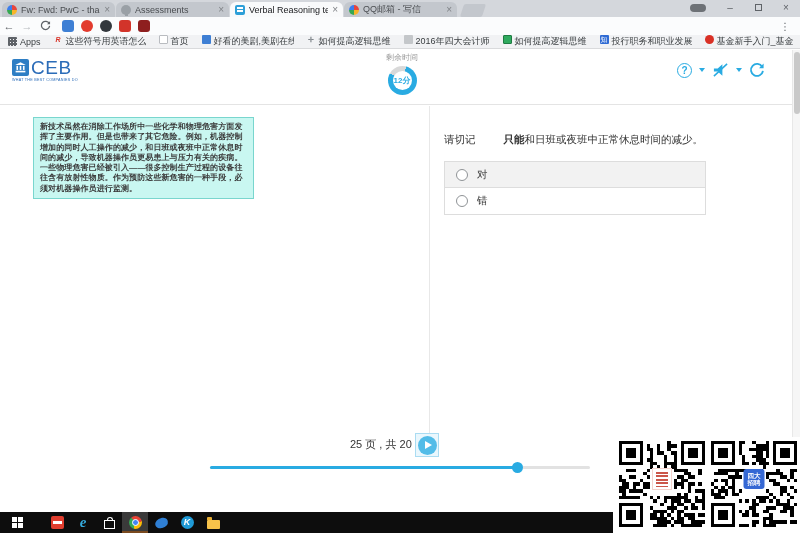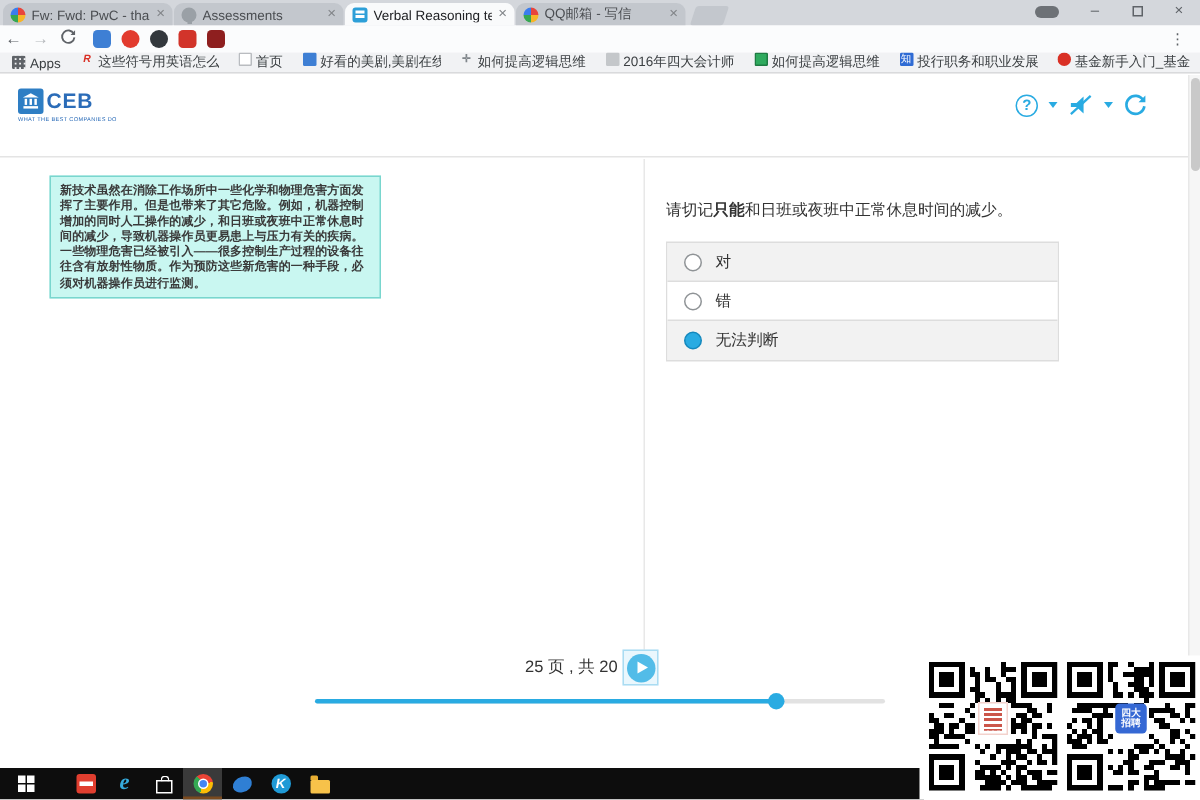--- a/index.html
+++ b/index.html
@@ -53,40 +53,40 @@
   .bm-zhihu { background:#2f6bd4; }
   .bm-red { background:#d93025; border-radius:50%; }
 
   
   #page { position:absolute; left:0; top:50px; width:800px; height:462px; background:#fff; }
   #page-header { position:absolute; left:0; top:0; width:793px; height:55px; border-bottom:1px solid #e4e4e4; }
   #logo { position:absolute; left:12px; top:9px; }
   #logo-row { display:flex; align-items:center; gap:2px; }
   #logo-square { width:17px; height:17px; background:#2e7ec4; border-radius:2px; display:flex; align-items:center; justify-content:center; }
   #logo-square svg { width:13px; height:13px; }
-  #logo-text { font-size:14px; font-weight:bold; color:var(--logo-blue); letter-spacing:0.5px; line-height:17px; }
+  #logo-text { font-size:19px; font-weight:normal; color:var(--logo-blue); letter-spacing:0.5px; line-height:17px; }
   #logo-tagline { font-size:6px; color:var(--logo-blue); transform:scale(0.62); transform-origin:0 0; white-space:nowrap; margin-top:2px; letter-spacing:0.4px; }
   #timer-wrap { position:absolute; left:376px; top:2px; width:52px; text-align:center; }
   #timer-label { font-size:8px; color:#9a9a9a; }
   #timer-donut { position:relative; width:29px; height:29px; border-radius:50%; margin:3px auto 0; }
   #timer-donut::after { content:""; position:absolute; inset:5px; background:#fff; border-radius:50%; }
   #timer-value { position:absolute; inset:0; z-index:2; display:flex; align-items:center; justify-content:center; font-size:8px; font-weight:bold; color:var(--accent); }
   #header-actions { position:absolute; right:28px; top:12px; display:flex; align-items:center; gap:7px; }
   #help-circle { width:15px; height:15px; border:1.5px solid var(--accent); border-radius:50%; color:var(--accent); font-size:10px; font-weight:bold; text-align:center; line-height:13px; }
   .caret { width:0; height:0; border-left:3.5px solid transparent; border-right:3.5px solid transparent; border-top:4px solid var(--accent); }
   #header-actions svg { display:block; }
 
   #v-divider { position:absolute; left:429px; top:56px; width:1px; height:330px; background:#e8e8e8; }
 
   #passage-box { position:absolute; left:33px; top:67px; width:221px; min-height:78px; background:var(--passage-bg); border:1px solid var(--passage-border); padding:4px 6px; font-size:8px; line-height:10.3px; color:#3a3a3a; font-weight:600; letter-spacing:0.1px; }
 
   #question-col { position:absolute; left:444px; top:66px; width:262px; }
   #statement { font-size:10.5px; color:#333; }
   #instruction { font-size:10.5px; color:#333; margin-top:17px; }
-  #instruction b { font-weight:bold; }
+  #instruction b { font-weight:bold;margin-left:28px; }
   #options { margin-top:14px; border:1px solid #ddd; }
   .opt { display:flex; align-items:center; gap:9px; height:26px; padding:0 11px; border-bottom:1px solid #ddd; background:#f2f2f2; }
   .opt:nth-child(2) { background:#fff; }
   .opt:last-child { border-bottom:none; }
   .radio { width:12px; height:12px; border-radius:50%; border:1.5px solid #8f9396; background:#fff; flex:0 0 12px; }
   .radio.sel { background:var(--accent); border-color:#1488bd; }
   .opt-label { font-size:10.5px; color:#333; }
 
   #pagination-text { position:absolute; left:350px; top:387px; font-size:11px; color:#333; white-space:nowrap; }
   #play-btn { position:absolute; left:415px; top:383px; width:24px; height:24px; border:1px solid #aadcf2; background:#eaf7fd; display:flex; align-items:center; justify-content:center; }
@@ -235,20 +235,26 @@
                 <rect x="3" y="6" width="2" height="5" fill="#fff"></rect>
                 <rect x="7" y="6" width="2" height="5" fill="#fff"></rect>
                 <rect x="11" y="6" width="2" height="5" fill="#fff"></rect>
                 <rect x="2" y="12" width="12" height="2" fill="#fff"></rect>
               </svg>
           </div>
           <div id="logo-text">CEB</div>
         </div>
         <div id="logo-tagline">WHAT THE BEST COMPANIES DO</div>
       </div>
+      <div id="timer-wrap">
+        <div id="timer-label">剩余时间</div>
+        <div id="timer-donut" style="background: conic-gradient(from 15deg, var(--accent) 0 79%, #d9d9d9 79% 100%);">
+          <span id="timer-value">12分</span>
+        </div>
+      </div>
       <div id="header-actions">
         <div id="help-circle">?</div>
         <div class="caret"></div>
         <svg width="17" height="16" viewBox="0 0 18 17">
           <path d="M2 7 h4 l5-4.5 v12 L6 10 H2 Z" fill="#29abe2"></path>
           <line x1="2" y1="15" x2="16" y2="2" stroke="#29abe2" stroke-width="1.6"></line>
         </svg>
         <div class="caret"></div>
         <svg width="16" height="16" viewBox="0 0 16 16">
             <path d="M13.2 5 A6 6 0 1 0 13.9 8.8" fill="none" stroke="#29abe2" stroke-width="1.8"></path>
@@ -264,24 +270,20 @@
     <div id="question-col">
       <div id="instruction"><span>请切记</span><b>只能</b><span>和日班或夜班中正常休息时间的减少。</span></div>
       <div id="options">
           <div class="opt">
             <span class="radio"></span>
             <span class="opt-label">对</span>
           </div>
           <div class="opt">
             <span class="radio"></span>
             <span class="opt-label">错</span>
-          </div>
-          <div class="opt">
-            <span class="radio sel"></span>
-            <span class="opt-label">无法判断</span>
           </div>
         </div>
     </div>
 
     <div id="pagination-text">25 页 , 共 20</div>
     <div id="play-btn">
       <div id="play-circle">
           <div id="play-tri"></div>
         </div>
     </div>

